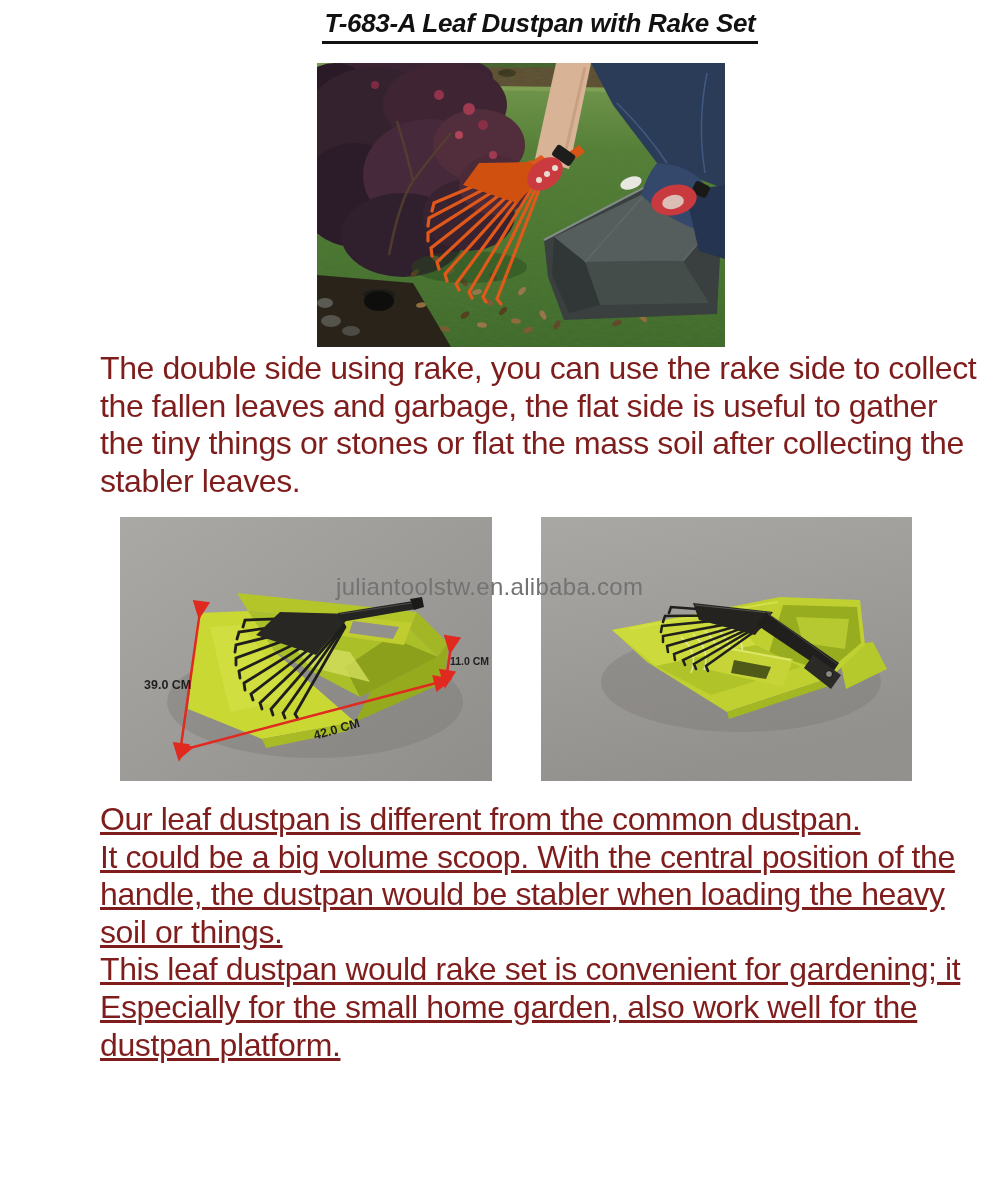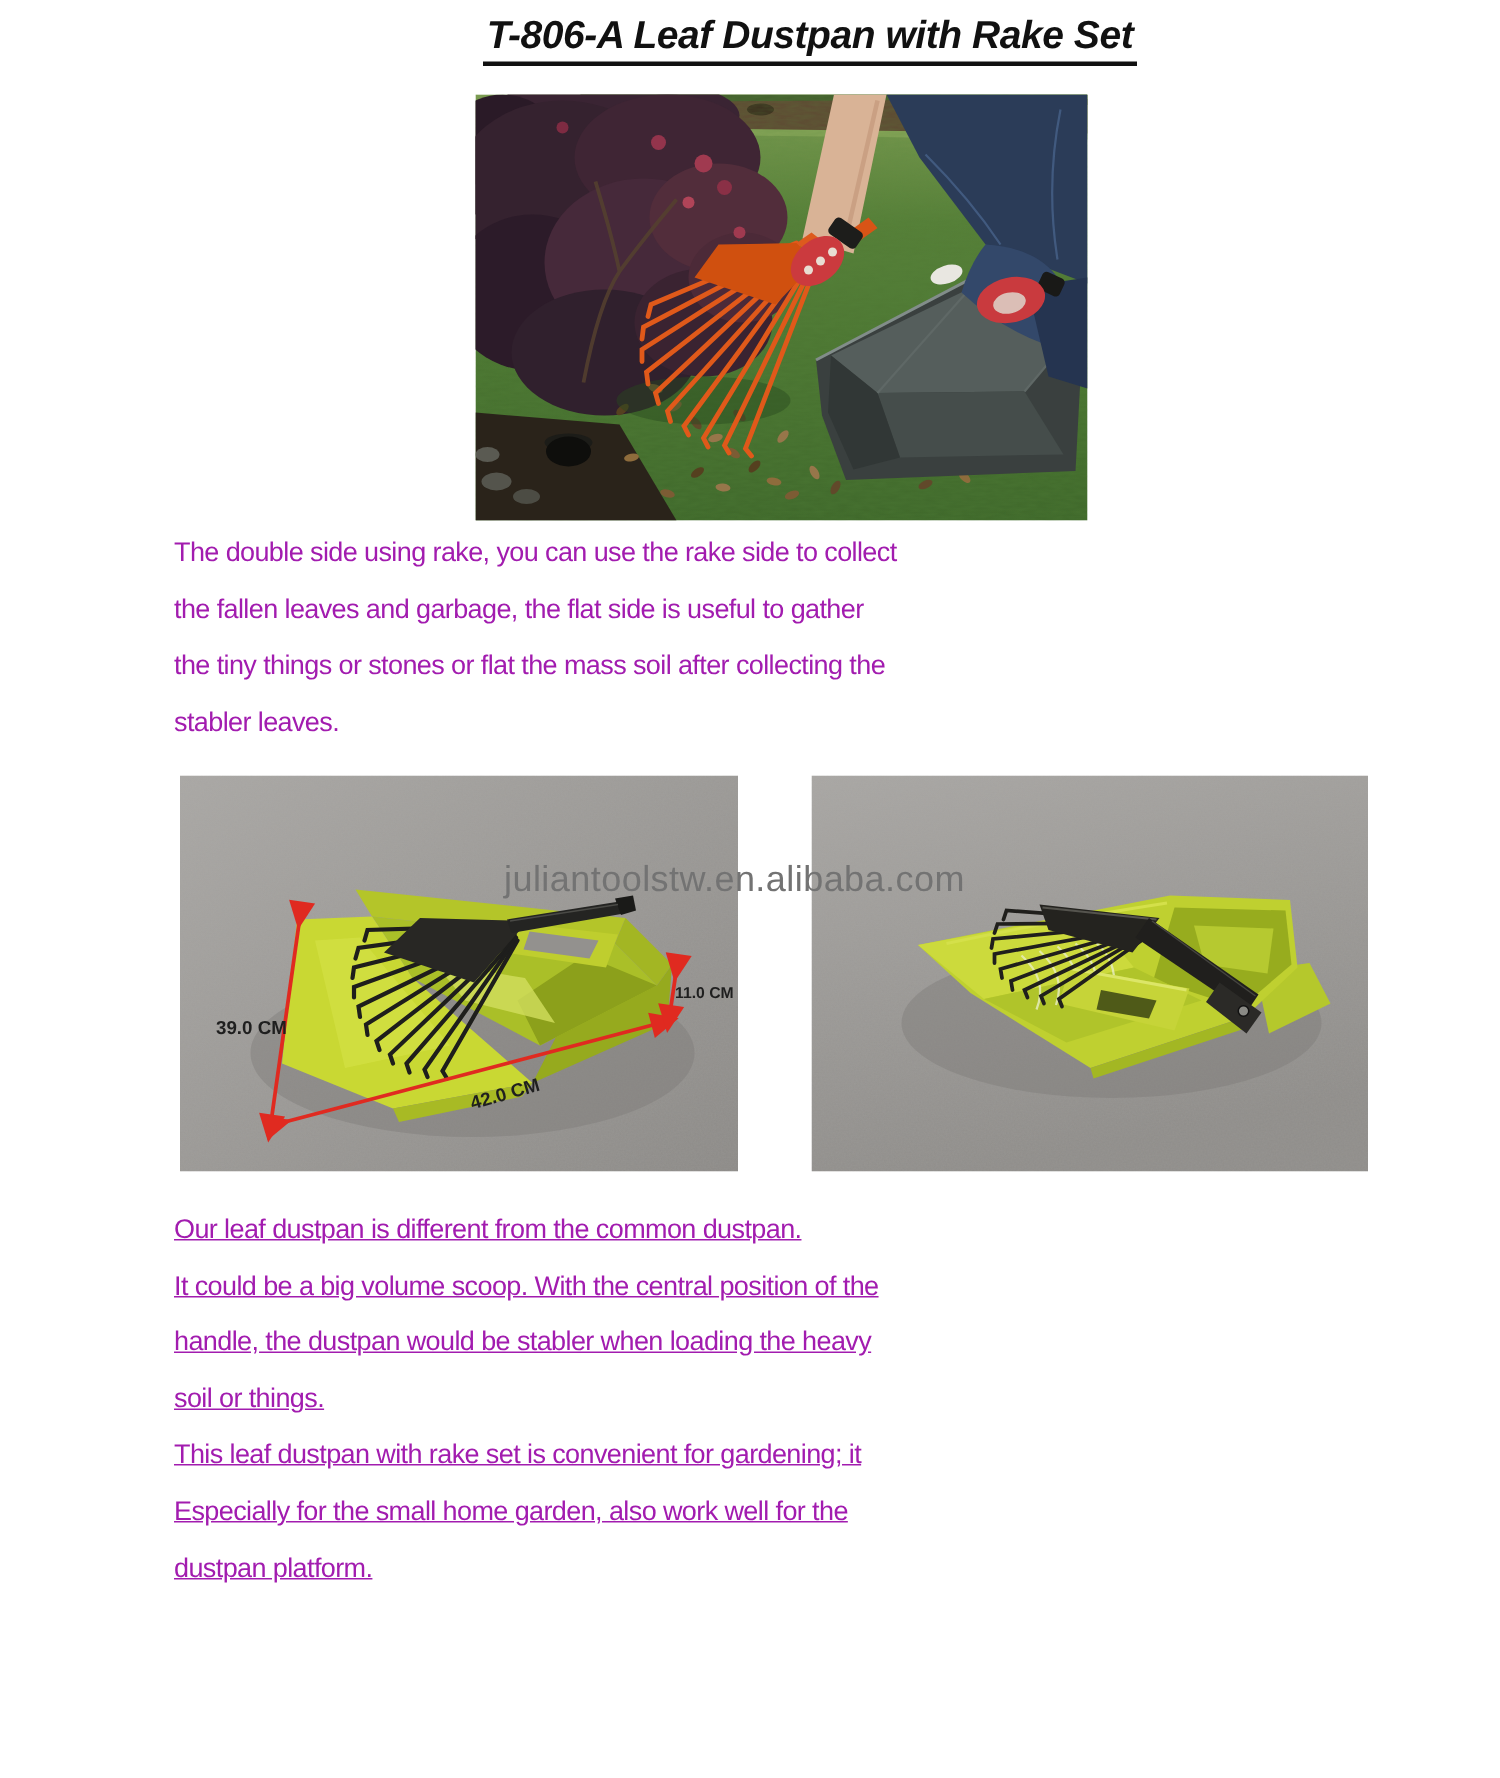--- a/index.html
+++ b/index.html
@@ -25,26 +25,25 @@
     color:#111;
     border-bottom:3px solid #111;
     padding:0 3px 2px 3px;
     white-space:nowrap;
   }
   .photo-garden { position:absolute; left:317px; top:63px; width:408px; height:284px; }
   .photo-left   { position:absolute; left:120px; top:517px; width:372px; height:264px; }
   .photo-right  { position:absolute; left:541px; top:517px; width:371px; height:264px; }
   .para {
     position:absolute; left:100px;
-    font-size:18px;
+    font-size:32px;
     letter-spacing:-0.4px;
     line-height:37.6px;
     white-space:nowrap;
-    color:#a21caf;
-    margin-left:16px;
+    color:#7f1d1d;
   }
   #para1 { top:350px; }
   #para2 { top:801px;text-decoration:underline; }
   .watermark {
     position:absolute; left:336px; top:573px;
     font-size:24px;
     letter-spacing:0.3px;
     color:#737373;
     z-index:5;
     white-space:nowrap;
@@ -53,21 +52,21 @@
   .dim-label {
     font-family:"Liberation Sans", sans-serif;
     font-weight:bold;
     fill:#1f1f1f;
   }
 </style>
 </head>
 <body>
 
 <div class="title-wrap">
-  <span class="doc-title">T-806-A Leaf Dustpan with Rake Set</span>
+  <span class="doc-title">T-683-A Leaf Dustpan with Rake Set</span>
 </div>
 
 <svg class="photo-garden" viewBox="0 0 408 284">
   <defs>
     <linearGradient id="ggrad" x1="0" y1="0" x2="0" y2="1">
       <stop offset="0" stop-color="#7f9e54"></stop>
       <stop offset="0.3" stop-color="#567f38"></stop>
       <stop offset="0.65" stop-color="#4a7431"></stop>
       <stop offset="1" stop-color="#3f682b"></stop>
     </linearGradient>
@@ -333,16 +332,16 @@
   </g>
 </svg>
 
 <div class="watermark">juliantoolstw.en.alibaba.com</div>
 
 <div id="para2" class="para">
   <div>Our leaf dustpan is different from the common dustpan.</div>
   <div>It could be a big volume scoop. With the central position of the</div>
   <div>handle, the dustpan would be stabler when loading the heavy</div>
   <div>soil or things.</div>
-  <div>This leaf dustpan with rake set is convenient for gardening; it</div>
+  <div>This leaf dustpan would rake set is convenient for gardening; it</div>
   <div>Especially for the small home garden, also work well for the</div>
   <div>dustpan platform.</div>
 </div>
 
 </body></html>

